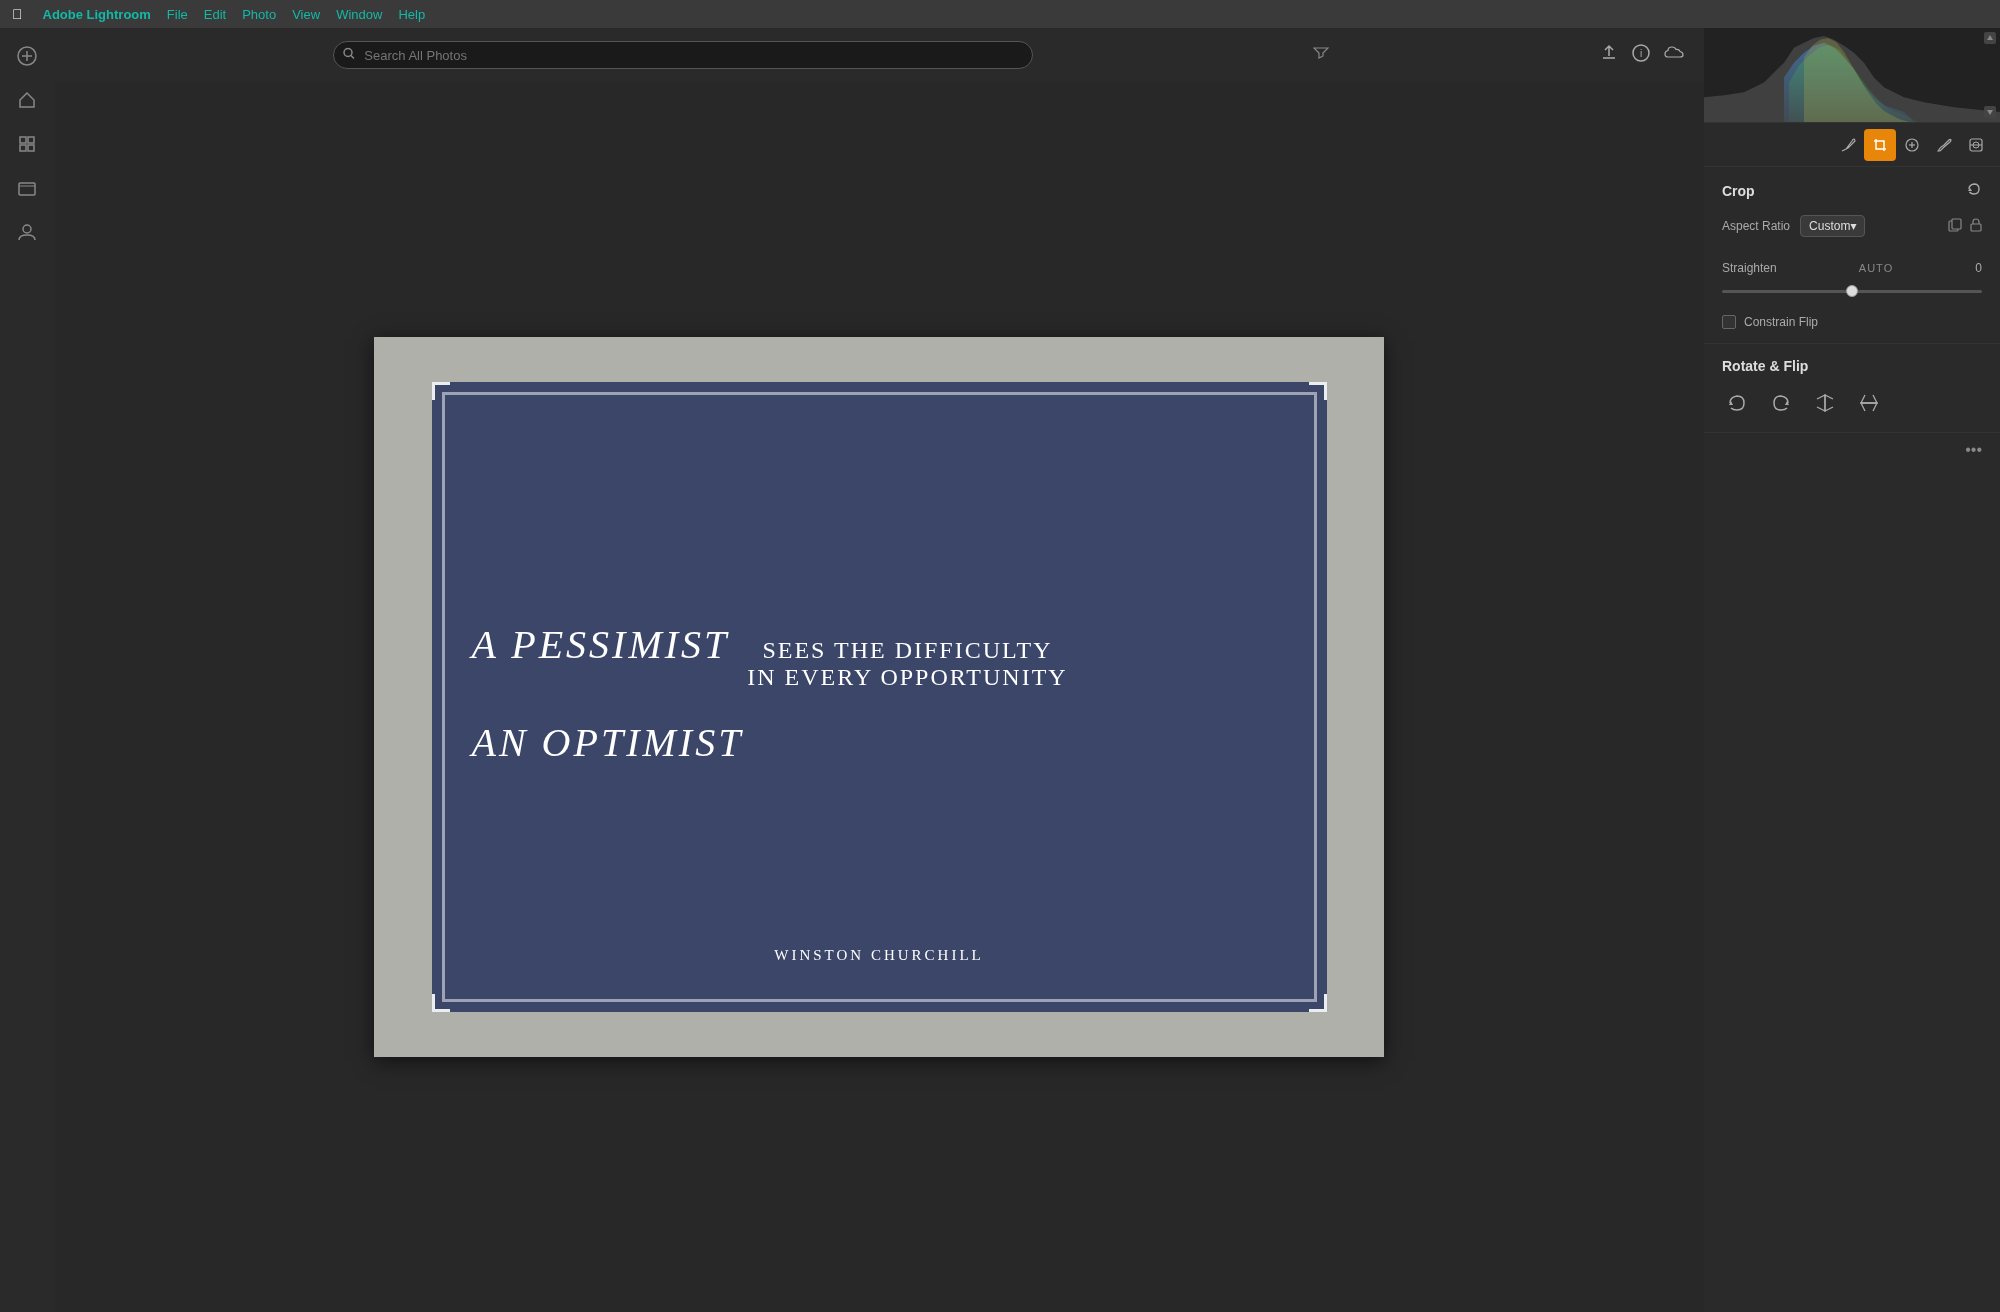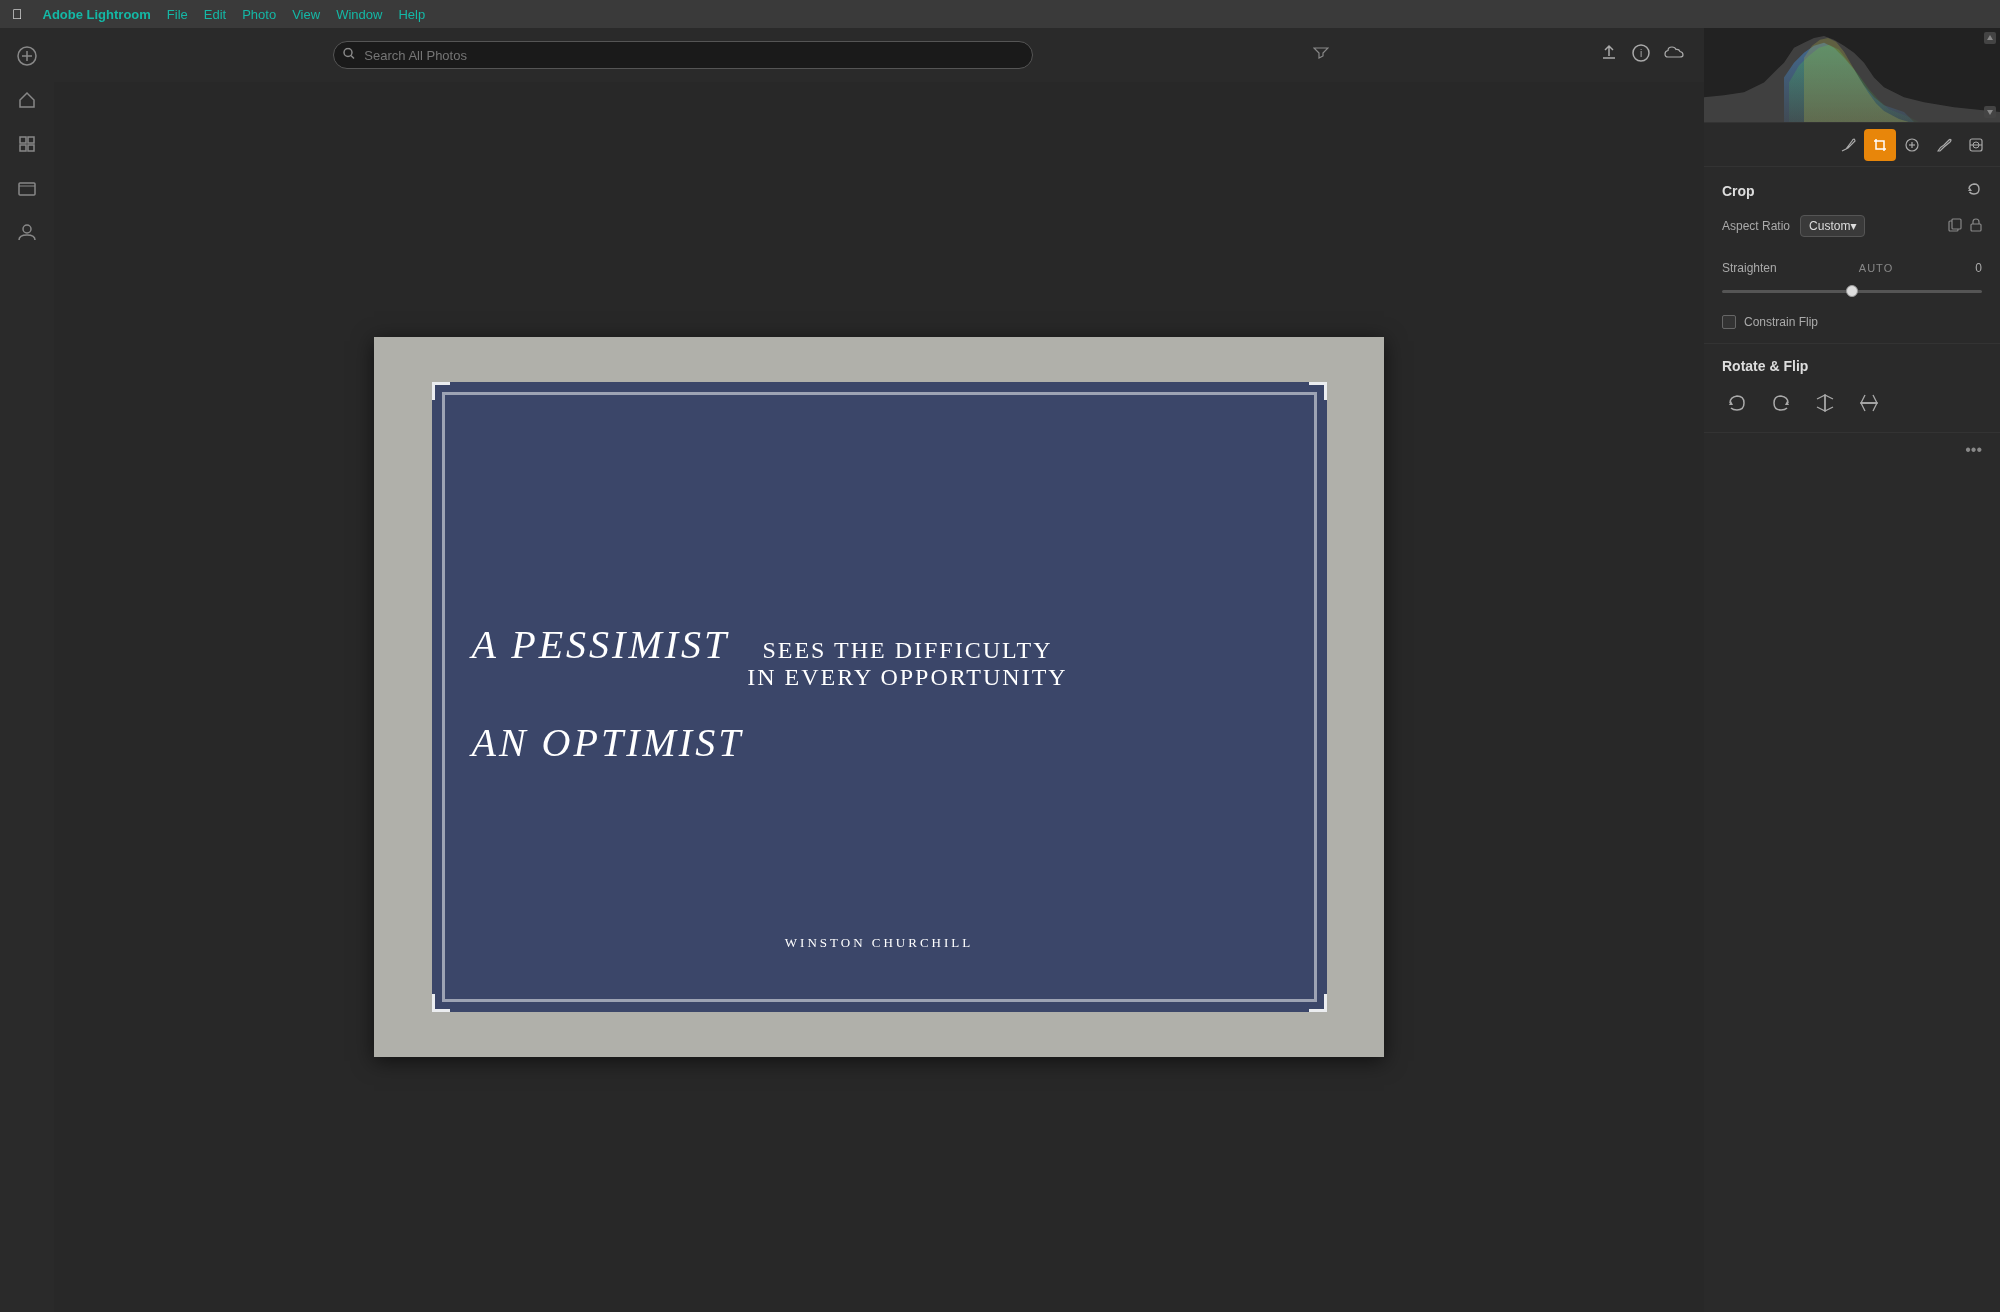--- a/index.html
+++ b/index.html
@@ -195,25 +195,25 @@
       font-size: 24px;
       letter-spacing: 2px;
       text-transform: uppercase;
       font-weight: 400;
     }
     .quote-divider {
       height: 20px;
     }
     .attribution {
       position: absolute;
-      bottom: 61px;
+      bottom: 48px;
       left: 50%;
       transform: translateX(-50%);
       color: #fff;
-      font-size: 13px;
+      font-size: 15px;
       letter-spacing: 3px;
       text-transform: uppercase;
       font-family: 'Palatino', serif;
     }
 
     
     .crop-corner {
       position: absolute;
       width: 18px;
       height: 18px;

